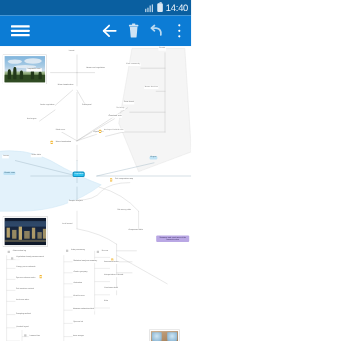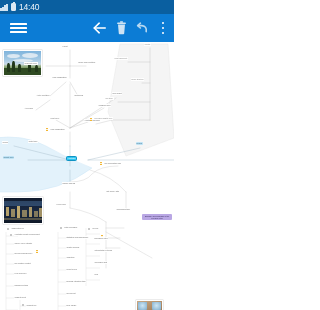--- a/index.html
+++ b/index.html
@@ -8,21 +8,21 @@
     background:#ffffff;
     font-family:"Liberation Sans", sans-serif;
     overflow:hidden;
   }
   #app{ position:relative; width:174px; height:310px; overflow:hidden; background:#fff; }
 
   
   #statusbar{
     position:absolute; left:0; top:0; width:174px; height:14px;
     background:#0a5fa0;
-    display:flex; align-items:center; 
+    display:flex; align-items:center; justify-content:flex-end;
     padding-right:3px; gap:3px;
   }
   .sb-signal{ display:inline-block; width:8px; height:8px; position:relative; }
   .sb-signal i{ position:absolute; bottom:0; width:1.5px; background:#cfe3f2; display:block; }
   .sb-signal i:nth-child(1){ left:0px; height:3px; }
   .sb-signal i:nth-child(2){ left:2px; height:4.5px; }
   .sb-signal i:nth-child(3){ left:4px; height:6px; }
   .sb-signal i:nth-child(4){ left:6px; height:7.5px; }
   .sb-batt{ width:5px; height:8px; border:1px solid #dce9f4; border-radius:1px; position:relative; background:#dce9f4; }
   .sb-batt:after{ content:""; position:absolute; top:-2px; left:1.3px; width:2px; height:1.2px; background:#dce9f4; }

